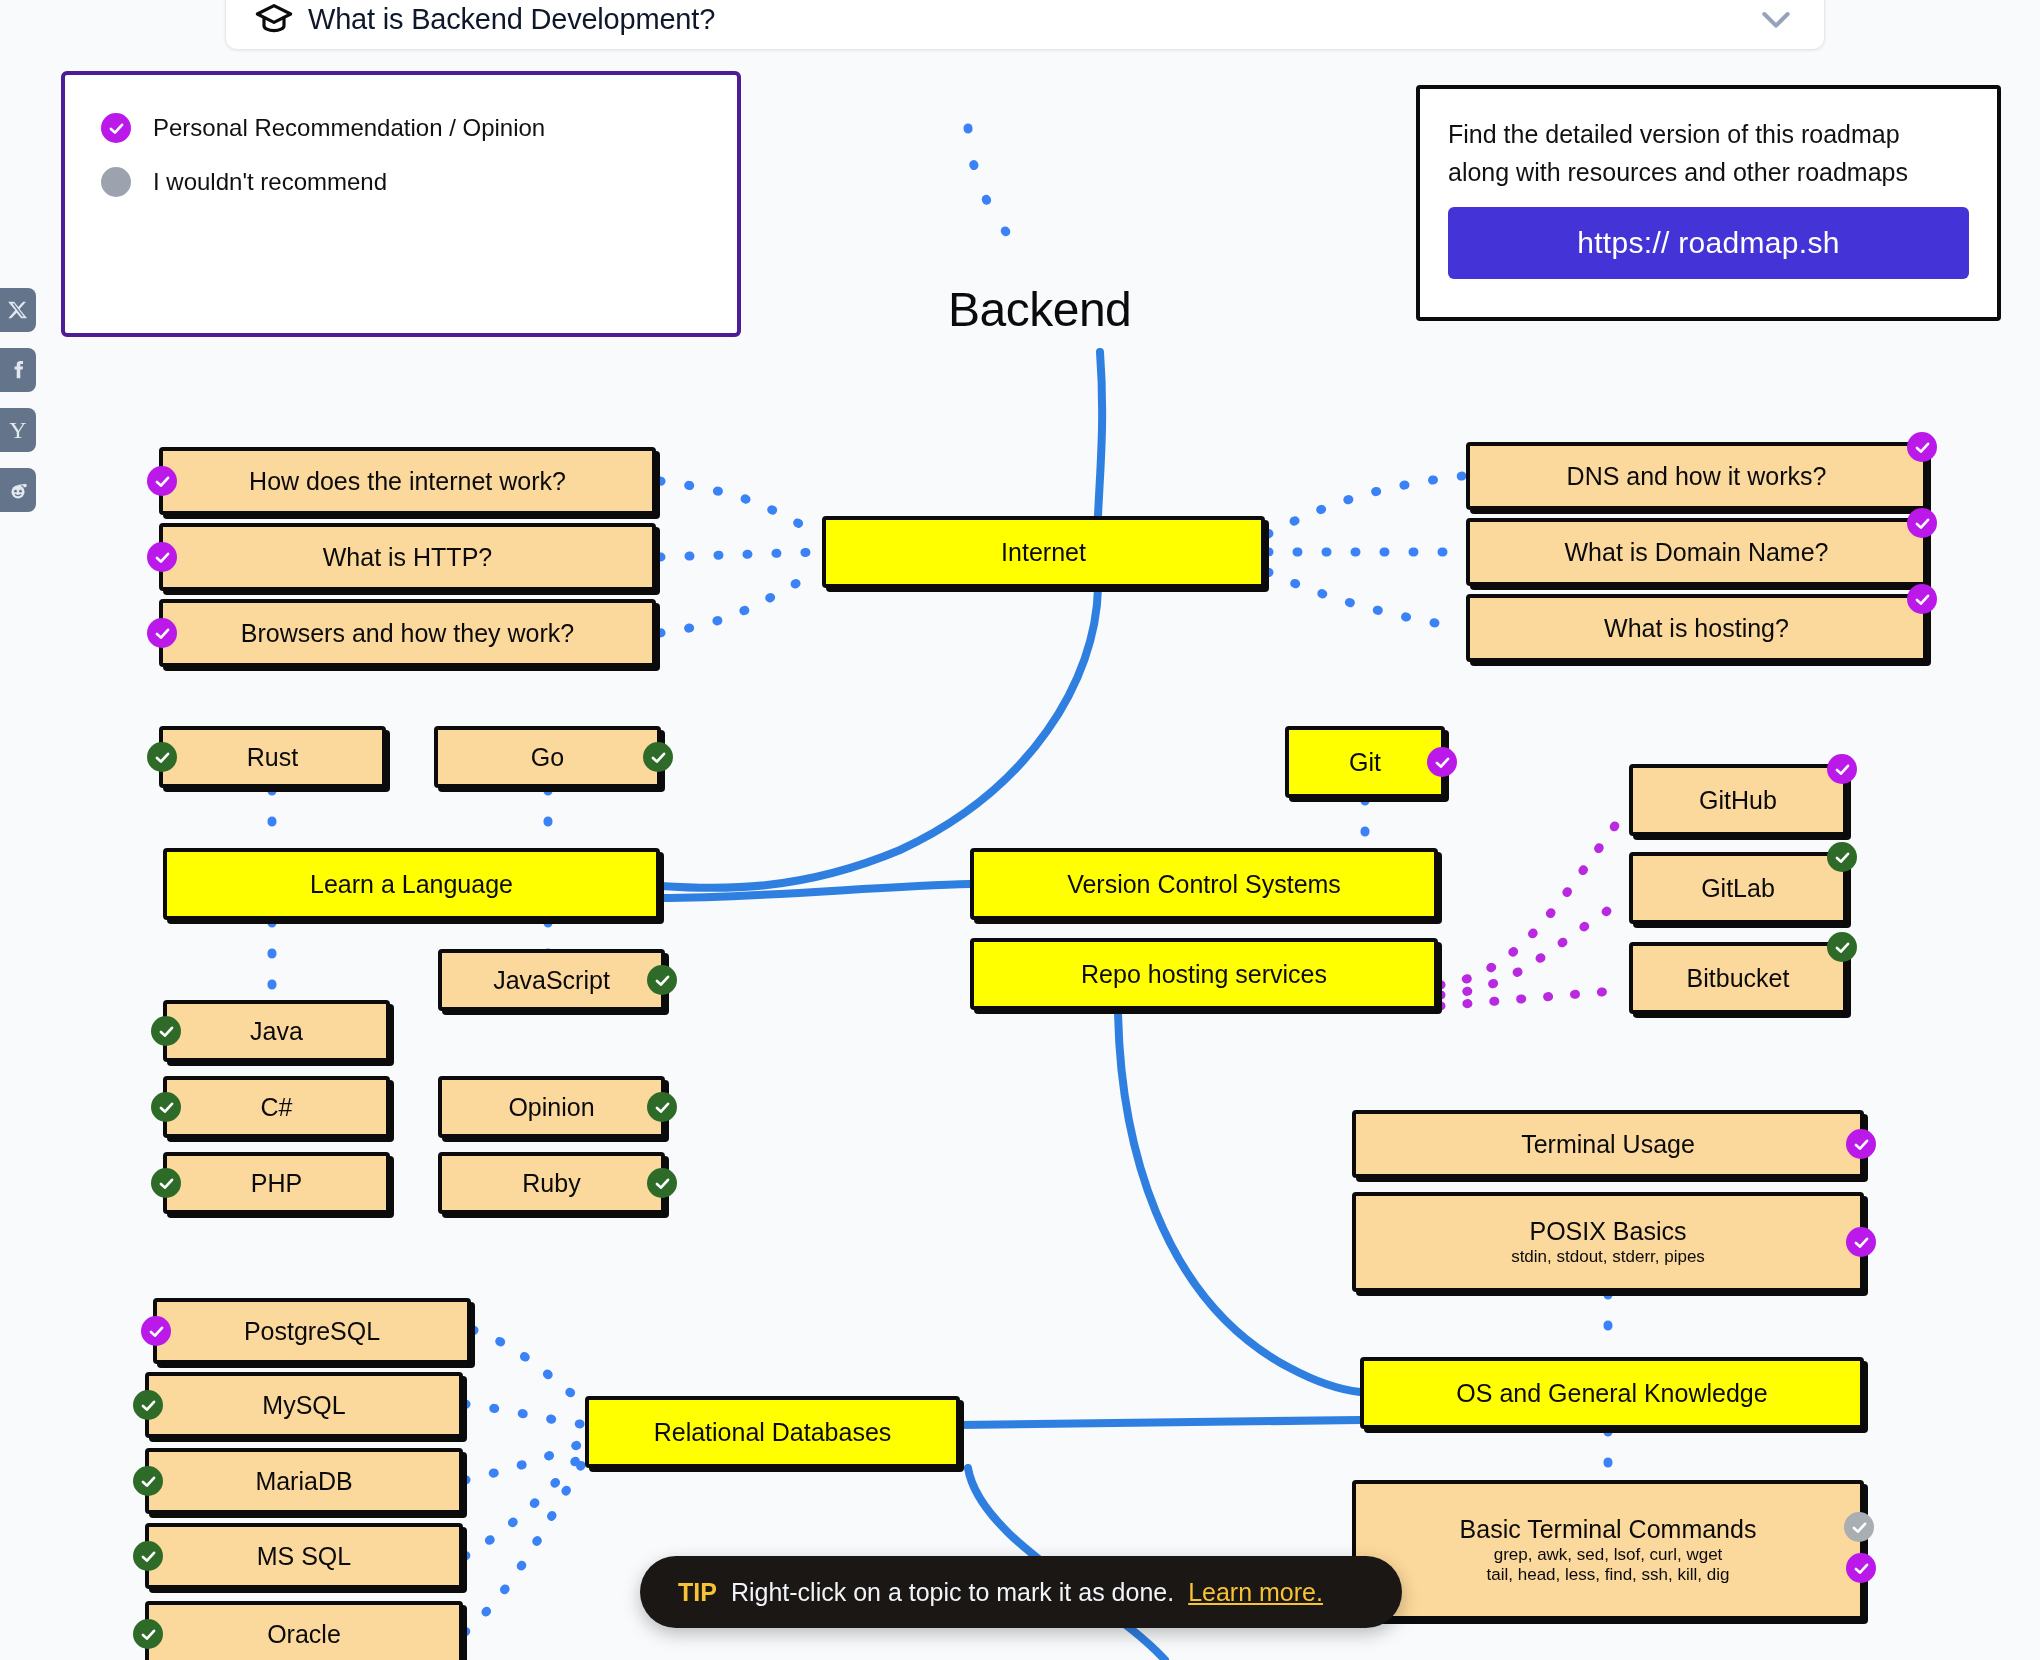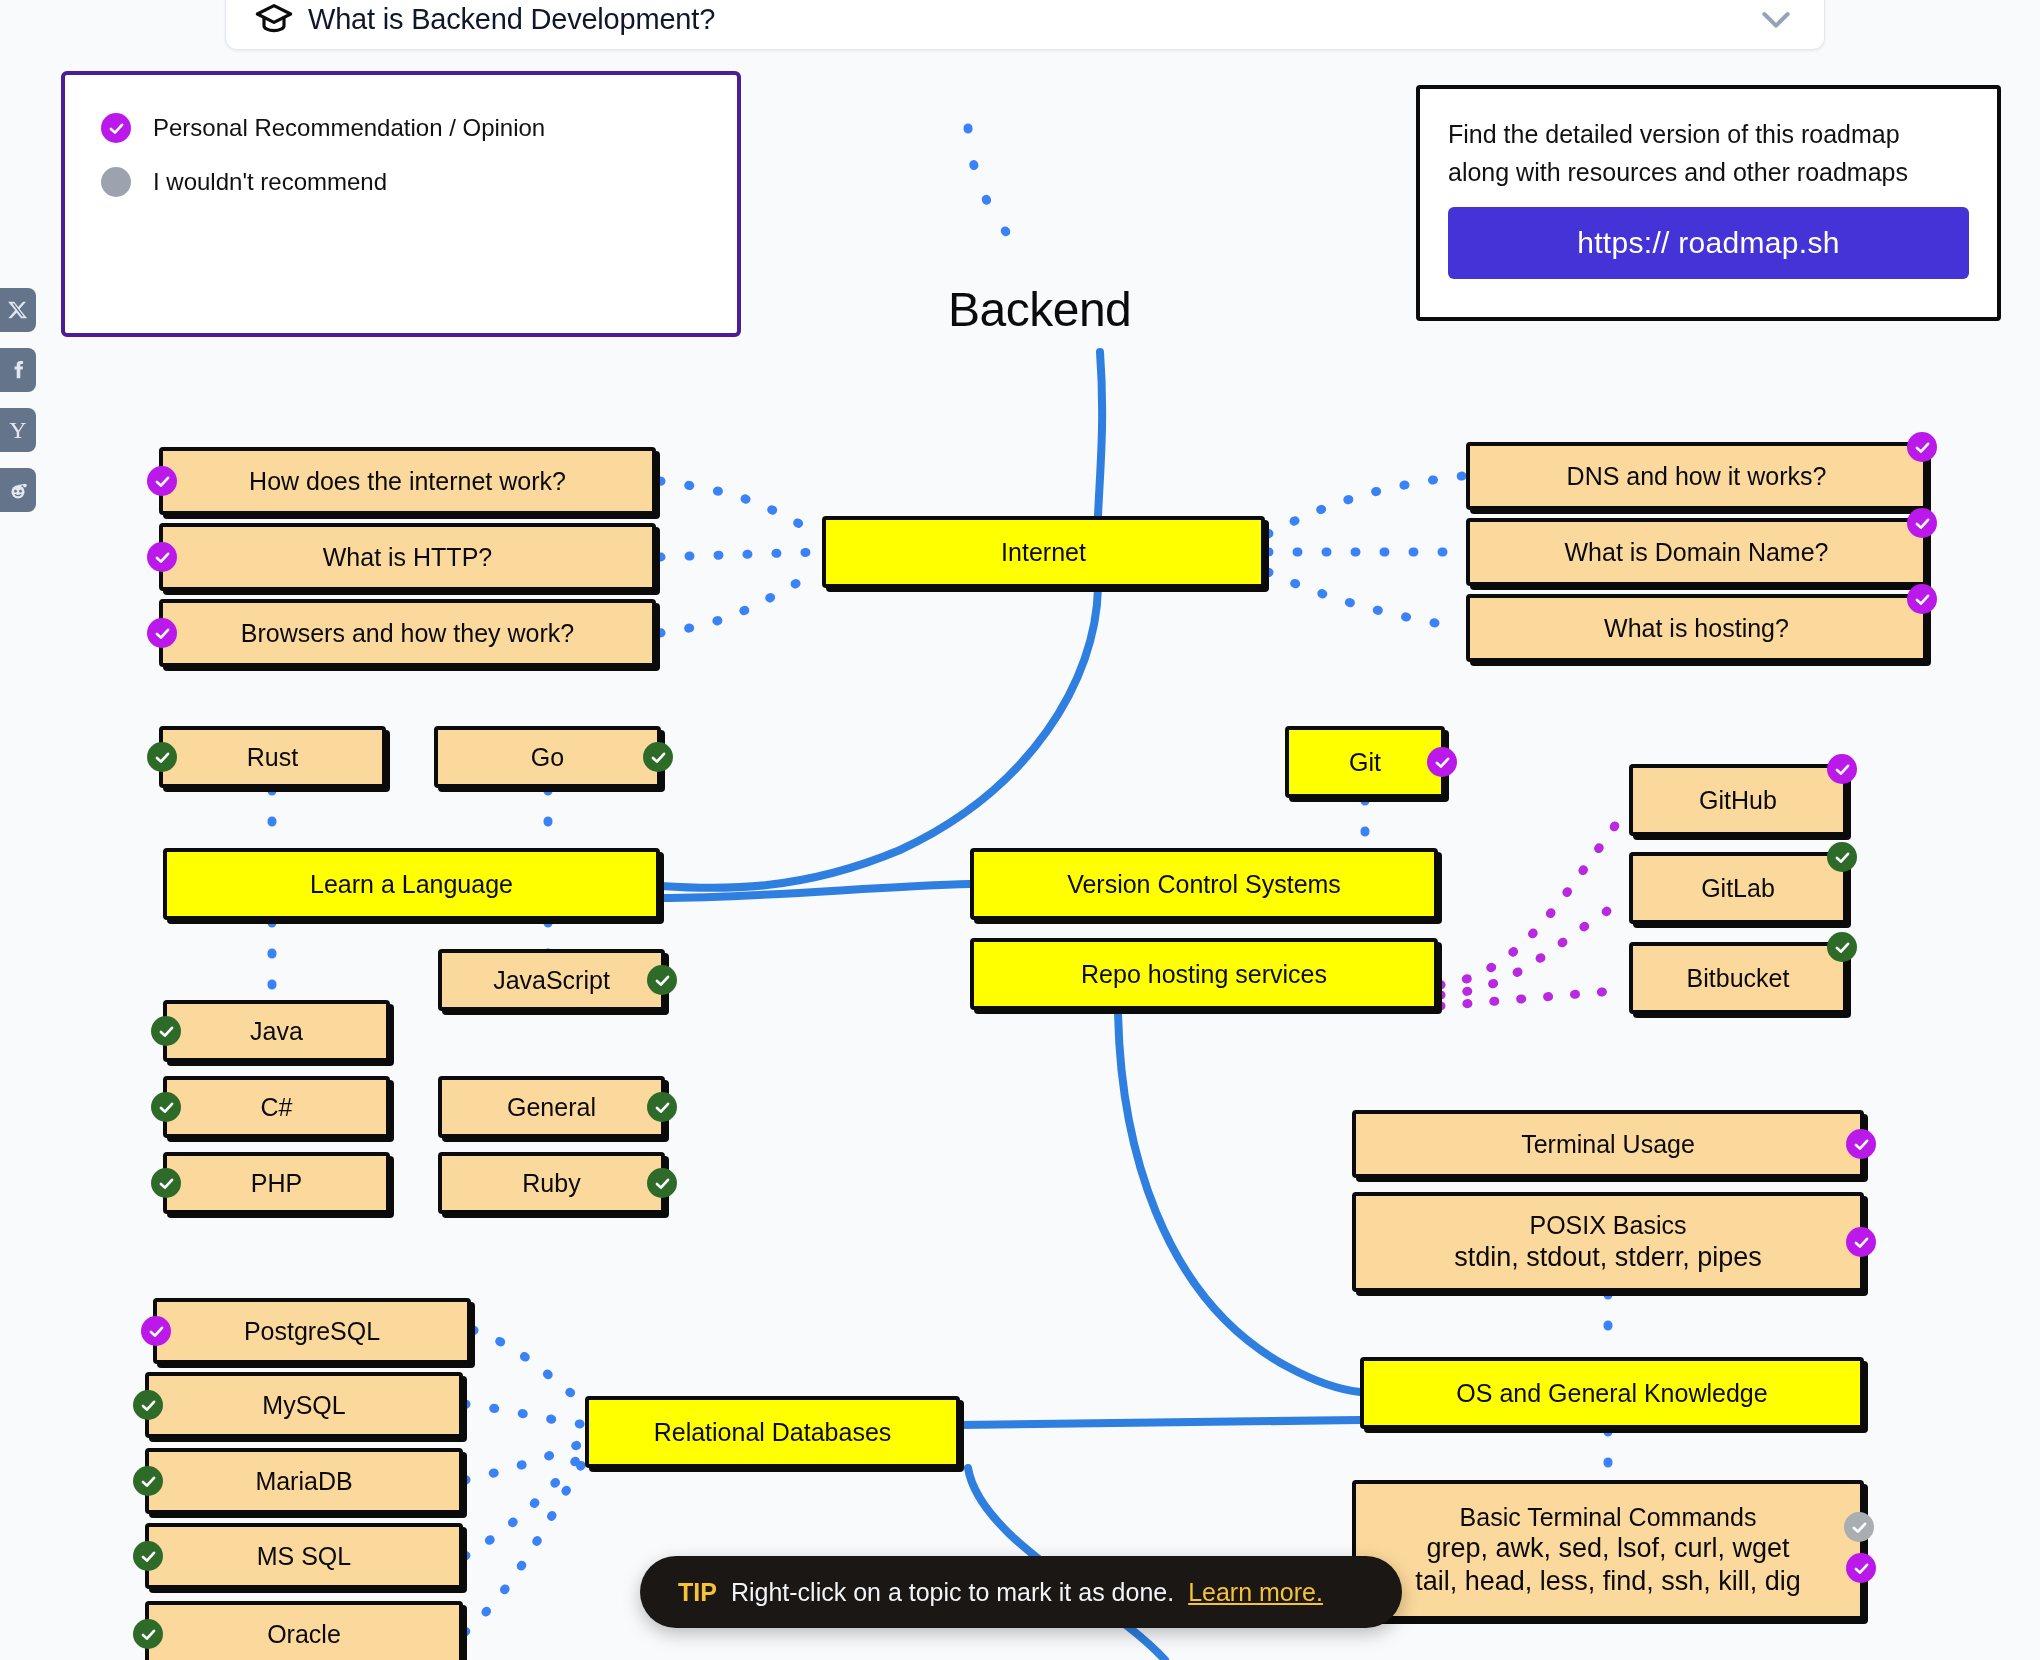--- a/index.html
+++ b/index.html
@@ -73,21 +73,21 @@
   
   .node{
     position:absolute; border:4px solid #0B0B0B; border-radius:4px;
     display:flex; flex-direction:column; align-items:center; justify-content:center;
     box-shadow:4px 4px 0 0 #0B0B0B;
     text-align:center; line-height:1.22;
   }
   .node.primary  { background:#FFFF00; }
   .node.secondary{ background:#FBD89B; }
   .node .ttl { font-size:25px; color:#0B0B0B; white-space:nowrap; }
-  .node .sub { font-size:27px; color:#0B0B0B; white-space:nowrap; }
+  .node .sub { font-size:17px; color:#0B0B0B; white-space:nowrap; }
 
   .node .badge{ position:absolute; }
   .bp-left     { left:-16px;  top:50%; transform:translateY(-50%); }
   .bp-right    { right:-16px; top:50%; transform:translateY(-50%); }
   .bp-topright { right:-14px; top:-14px; }
   .bp-tr2      { right:-14px; top:28px; }
 
   
   .tip{
     position:absolute; left:640px; top:1556px; width:762px; height:72px;
@@ -305,21 +305,21 @@
     </div>
     <div class="node secondary" style="left: 438px; top: 949px; width: 227px; height: 62px;">
       <span class="ttl">JavaScript</span>
       <span class="badge green bp-right">
         <svg viewBox="0 0 24 24" fill="none" stroke="#fff" stroke-width="3.4" stroke-linecap="round" stroke-linejoin="round">
           <path d="M5 12.6 L10 17.2 L19 7.4"></path>
         </svg>
       </span>
     </div>
     <div class="node secondary" style="left: 438px; top: 1076px; width: 227px; height: 62px;">
-      <span class="ttl">General</span>
+      <span class="ttl">Opinion</span>
       <span class="badge green bp-right">
         <svg viewBox="0 0 24 24" fill="none" stroke="#fff" stroke-width="3.4" stroke-linecap="round" stroke-linejoin="round">
           <path d="M5 12.6 L10 17.2 L19 7.4"></path>
         </svg>
       </span>
     </div>
     <div class="node secondary" style="left: 438px; top: 1152px; width: 227px; height: 62px;">
       <span class="ttl">Ruby</span>
       <span class="badge green bp-right">
         <svg viewBox="0 0 24 24" fill="none" stroke="#fff" stroke-width="3.4" stroke-linecap="round" stroke-linejoin="round">

